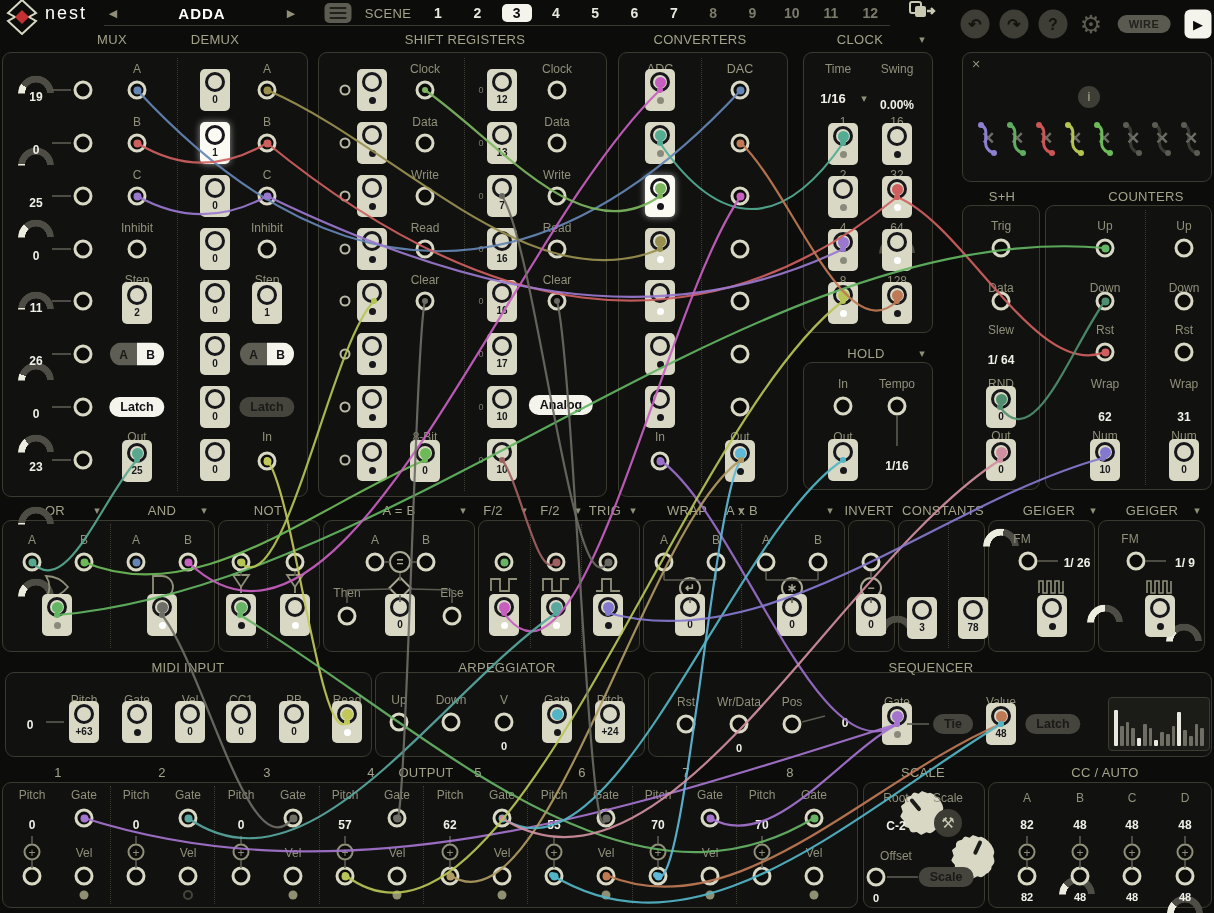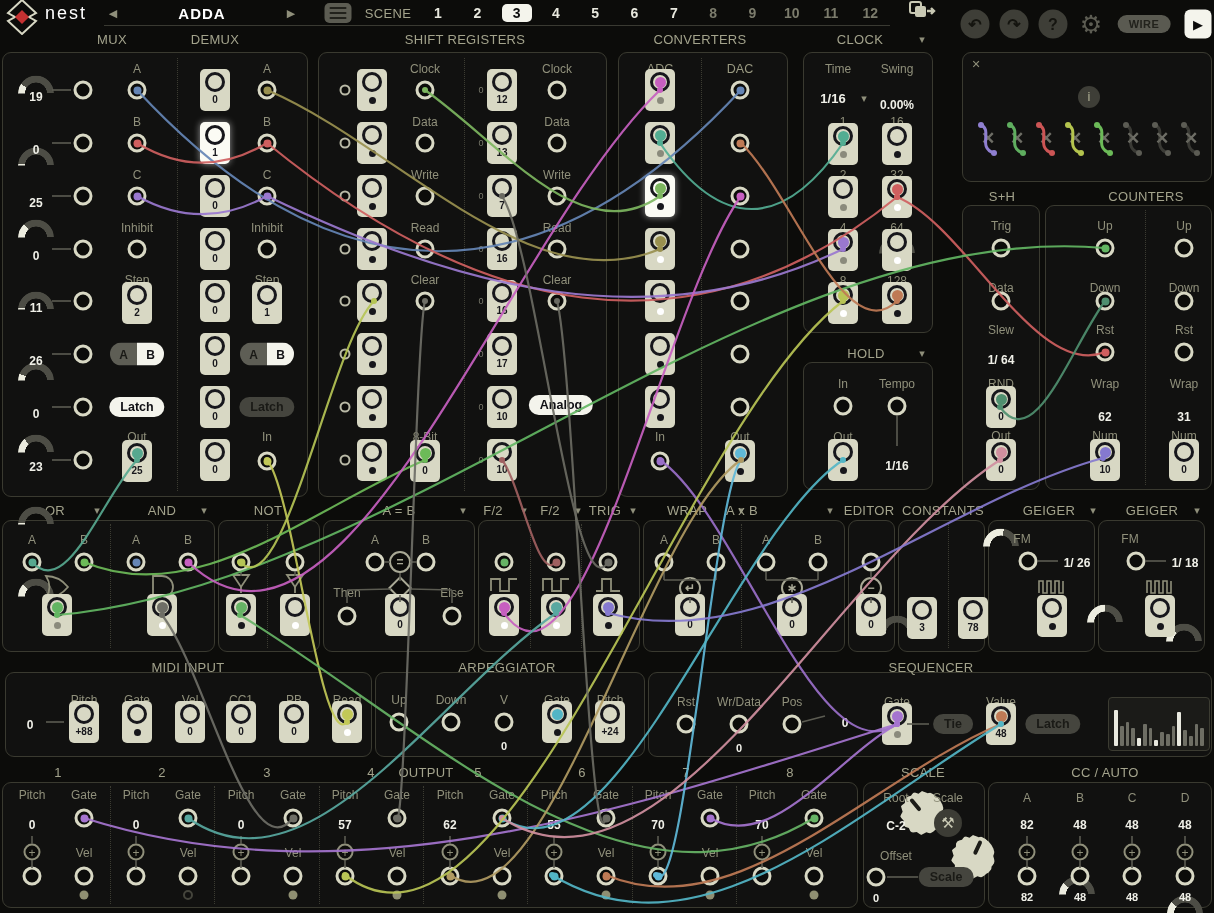--- a/index.html
+++ b/index.html
@@ -165,21 +165,21 @@
     <div class="hdr ab" style="left: 493px; top: 510px;">F/2</div>
     <div class="ic arrow ab" style="left: 524px; top: 510px;">▾</div>
     <div class="hdr ab" style="left: 550px; top: 510px;">F/2</div>
     <div class="ic arrow ab" style="left: 578px; top: 510px;">▾</div>
     <div class="hdr ab" style="left: 605px; top: 510px;">TRIG</div>
     <div class="ic arrow ab" style="left: 633px; top: 510px;">▾</div>
     <div class="hdr ab" style="left: 687px; top: 510px;">WRAP</div>
     <div class="ic arrow ab" style="left: 741px; top: 510px;">▾</div>
     <div class="hdr ab" style="left: 742px; top: 510px;">A x B</div>
     <div class="ic arrow ab" style="left: 830px; top: 510px;">▾</div>
-    <div class="hdr ab" style="left: 869px; top: 510px;">EDITOR</div>
+    <div class="hdr ab" style="left: 869px; top: 510px;">INVERT</div>
     <div class="hdr ab" style="left: 943px; top: 510px;">CONSTANTS</div>
     <div class="hdr ab" style="left: 1049px; top: 510px;">GEIGER</div>
     <div class="ic arrow ab" style="left: 1093px; top: 510px;">▾</div>
     <div class="hdr ab" style="left: 1152px; top: 510px;">GEIGER</div>
     <div class="ic arrow ab" style="left: 1197px; top: 510px;">▾</div>
     <div class="hdr ab" style="left: 188px; top: 667px;">MIDI INPUT</div>
     <div class="hdr ab" style="left: 507px; top: 667px;">ARPEGGIATOR</div>
     <div class="hdr ab" style="left: 931px; top: 667px;">SEQUENCER</div>
     <div class="hdr ab" style="left: 58px; top: 772px;">1</div>
     <div class="hdr ab" style="left: 162px; top: 772px;">2</div>
@@ -844,33 +844,33 @@
       </svg></div>
     <div class="bp ab" style="left: 1052px; top: 616px;">
       <span class="ring"></span>
       <span class="dt" style="background:#17171c"></span>
     </div>
     <div class="lbl ab" style="left: 1130px; top: 539px;">FM</div>
     <div class="pt ab" style="left: 1136px; top: 561px;"></div>
     <div class="arc ab" style="left: 1185px; top: 550px;">
       <i style="background:conic-gradient(from -90deg,#ececdf 0deg 40deg,#4d4d45 40deg 180deg,transparent 180deg)"></i>
     </div>
-    <div class="knv ab" style="left: 1185px; top: 563px;">1/ 18</div>
+    <div class="knv ab" style="left: 1185px; top: 563px;">1/ 9</div>
     <div class="ab" style="left: 1160px; top: 588px;"><svg width="30" height="18" viewBox="0 0 30 18">
         <path d="M2 16 V4 H6 V16 H10 V4 H14 V16 H18 V4 H22 V16 H26 V4" fill="none" stroke="#8f8f7a" stroke-width="1.6"></path>
       </svg></div>
     <div class="bp ab" style="left: 1160px; top: 616px;">
       <span class="ring"></span>
       <span class="dt" style="background:#17171c"></span>
     </div>
     <div class="knv ab" style="left: 30px; top: 725px;">0</div>
     <div class="lbl ab" style="left: 84px; top: 700px;">Pitch</div>
     <div class="bp ab" style="left: 84px; top: 722px;">
       <span class="ring"></span>
-      <span class="bv">+88</span>
+      <span class="bv">+63</span>
     </div>
     <div class="lbl ab" style="left: 137px; top: 700px;">Gate</div>
     <div class="bp ab" style="left: 137px; top: 722px;">
       <span class="ring"></span>
       <span class="dt" style="background:#17171c"></span>
     </div>
     <div class="lbl ab" style="left: 190px; top: 700px;">Vel</div>
     <div class="bp ab" style="left: 190px; top: 722px;">
       <span class="ring"></span>
       <span class="bv">0</span>

